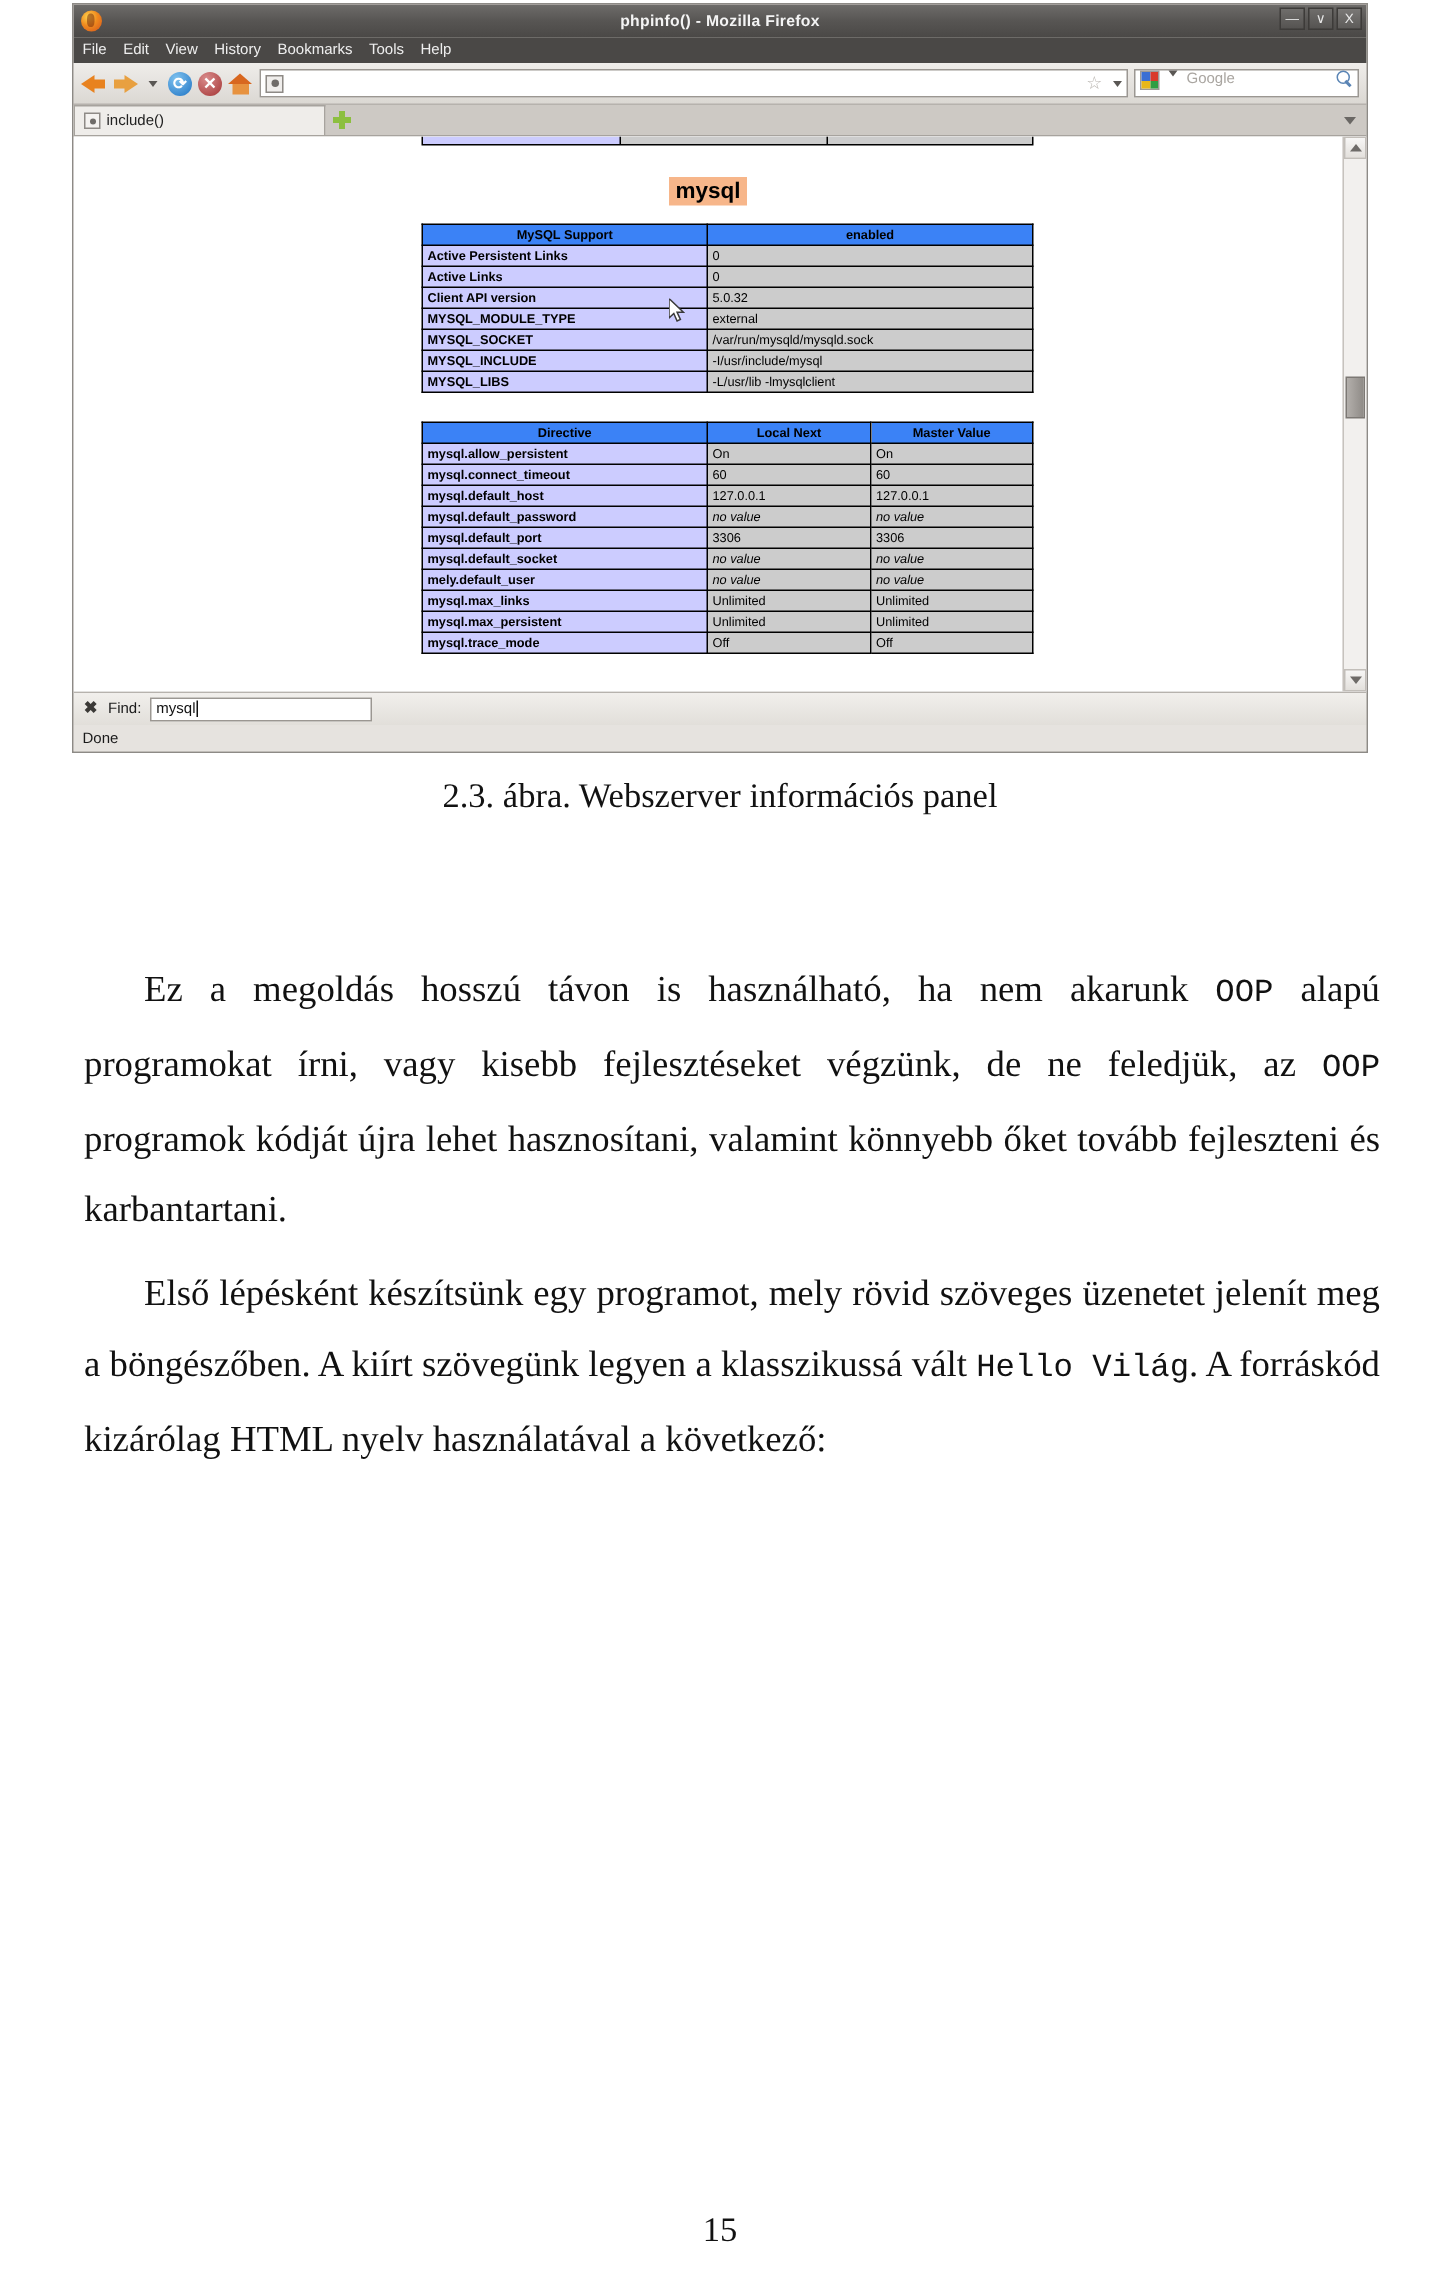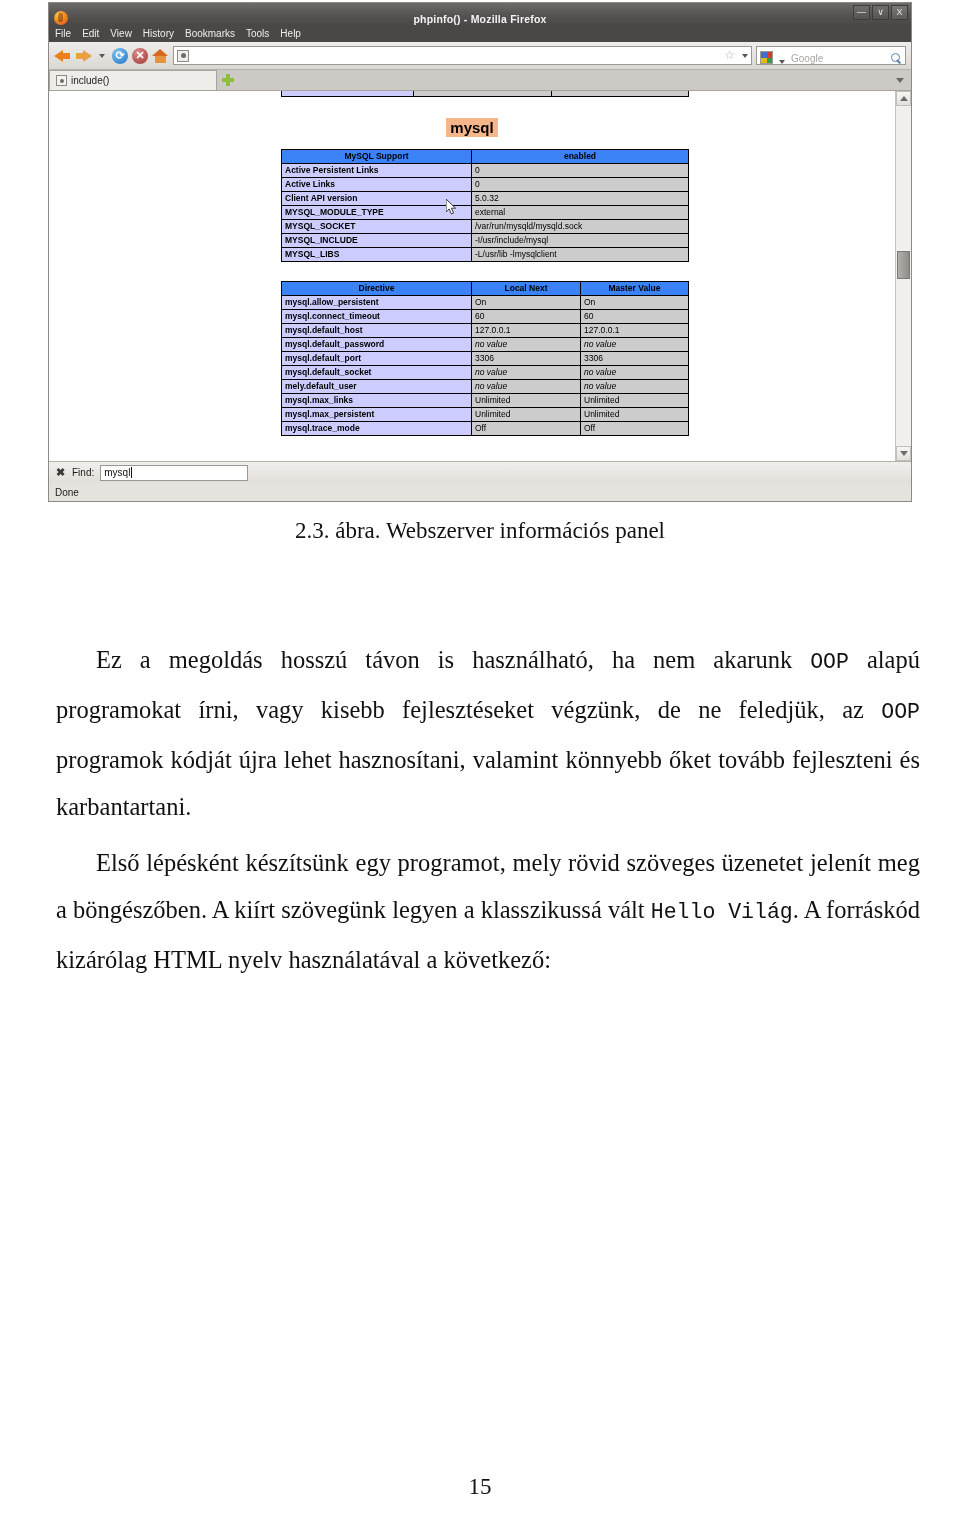--- a/index.html
+++ b/index.html
@@ -23,21 +23,21 @@
     border: 1px solid #8d8a86;
     display: flex; flex-direction: column;
     overflow: hidden;
   }
 
   
   .titlebar {
     height: 22px;
     background: linear-gradient(to bottom,#6e6c6a 0%, #575553 50%, #4a4846 100%);
     color: #f4f4f4;
-    display: flex; align-items: flex-end;
+    display: flex; align-items: center;
     position: relative;
     flex: none;
     font-family: "Liberation Sans", sans-serif;
   }
   .ff-logo {
     width: 14px; height: 14px; margin-left: 5px;
     border-radius: 50%;
     background: radial-gradient(circle at 35% 30%, #ffd34d 0%, #f08a1e 45%, #d4531b 100%);
     position: relative;
     flex: none;
@@ -151,21 +151,21 @@
   }
   .url-text {
     flex: 1 1 auto; font-size: 10px; color: #222;
     font-family: "Liberation Sans", sans-serif;
     white-space: nowrap; overflow: hidden;
   }
   .star-icon { color: #b9b5b0; font-size: 12px; flex: none; }
   .searchbar {
     width: 150px; height: 19px; flex: none;
     background: #ffffff; border: 1px solid #9b9792;
-    display: flex; align-items: flex-end; padding: 0 3px; gap: 3px;
+    display: flex; align-items: flex-start; padding: 0 3px; gap: 3px;
   }
   .g-icon {
     width: 13px; height: 13px; flex: none;
     display: grid; grid-template-columns: 1fr 1fr; grid-template-rows: 1fr 1fr;
     border: 1px solid #9d9a96;
   }
   .g-icon i { display: block; font-style: normal; }
   .search-ph {
     flex: 1 1 auto; font-size: 10px; color: #a9a5a0;
     font-family: "Liberation Sans", sans-serif;

